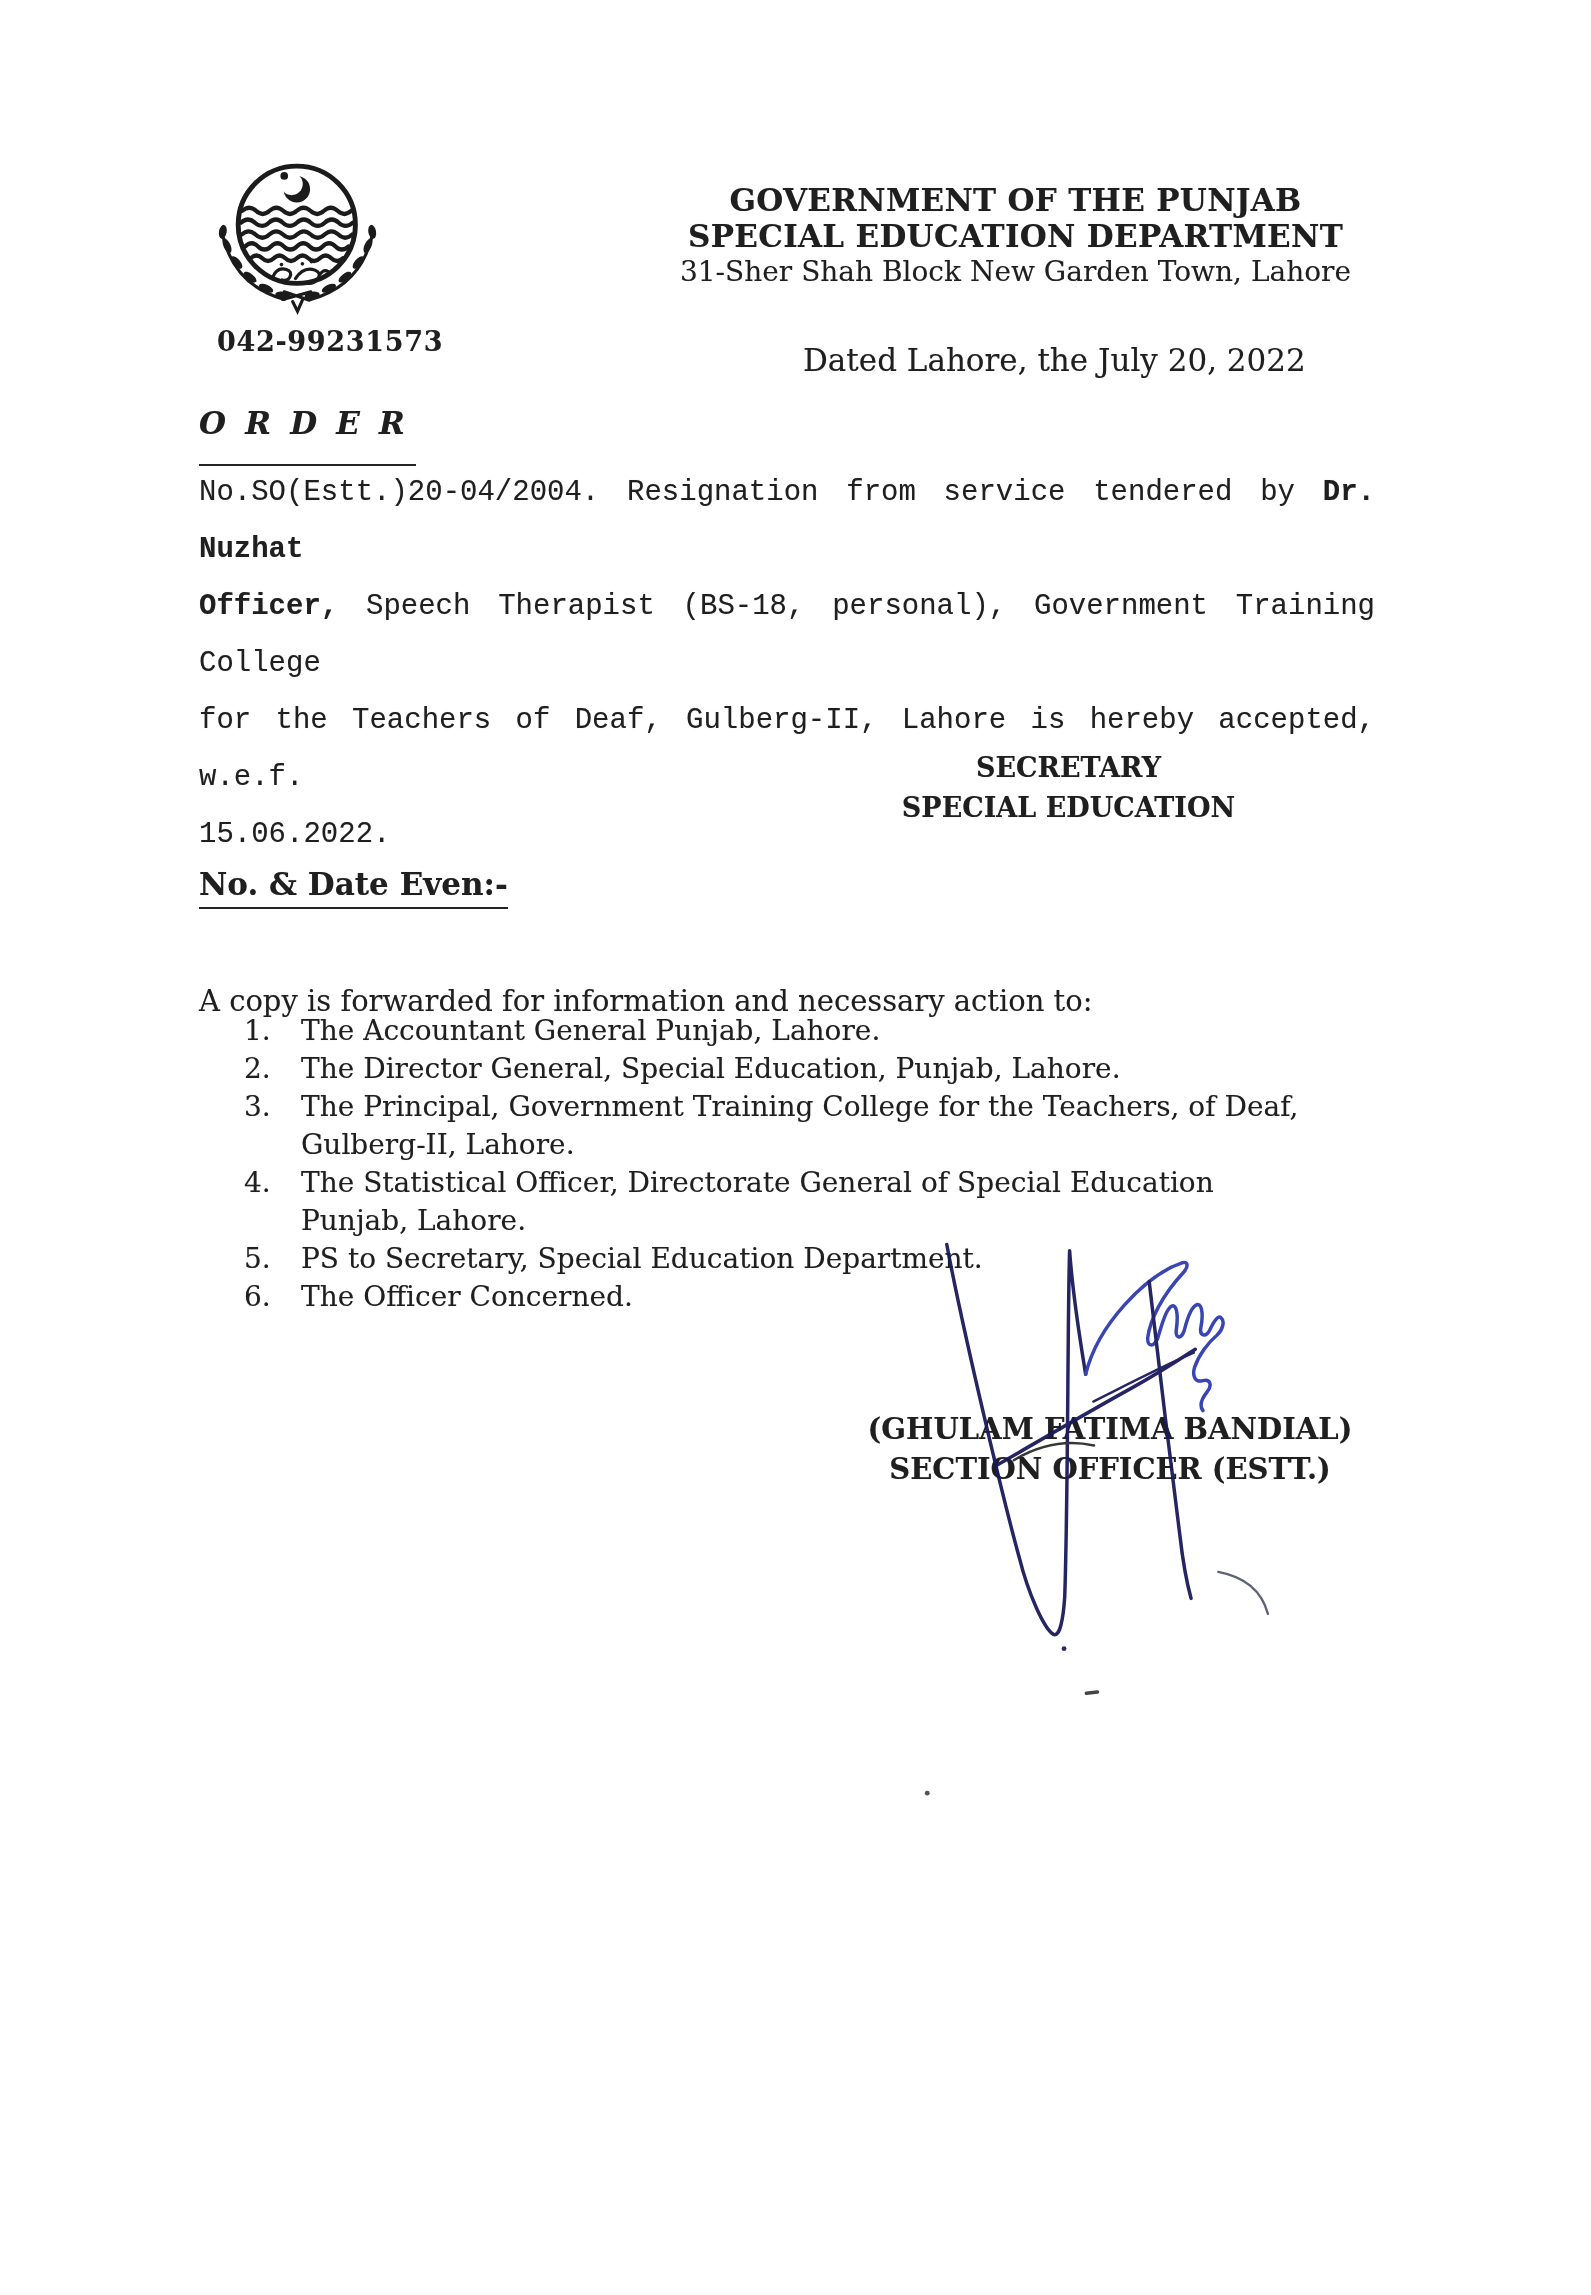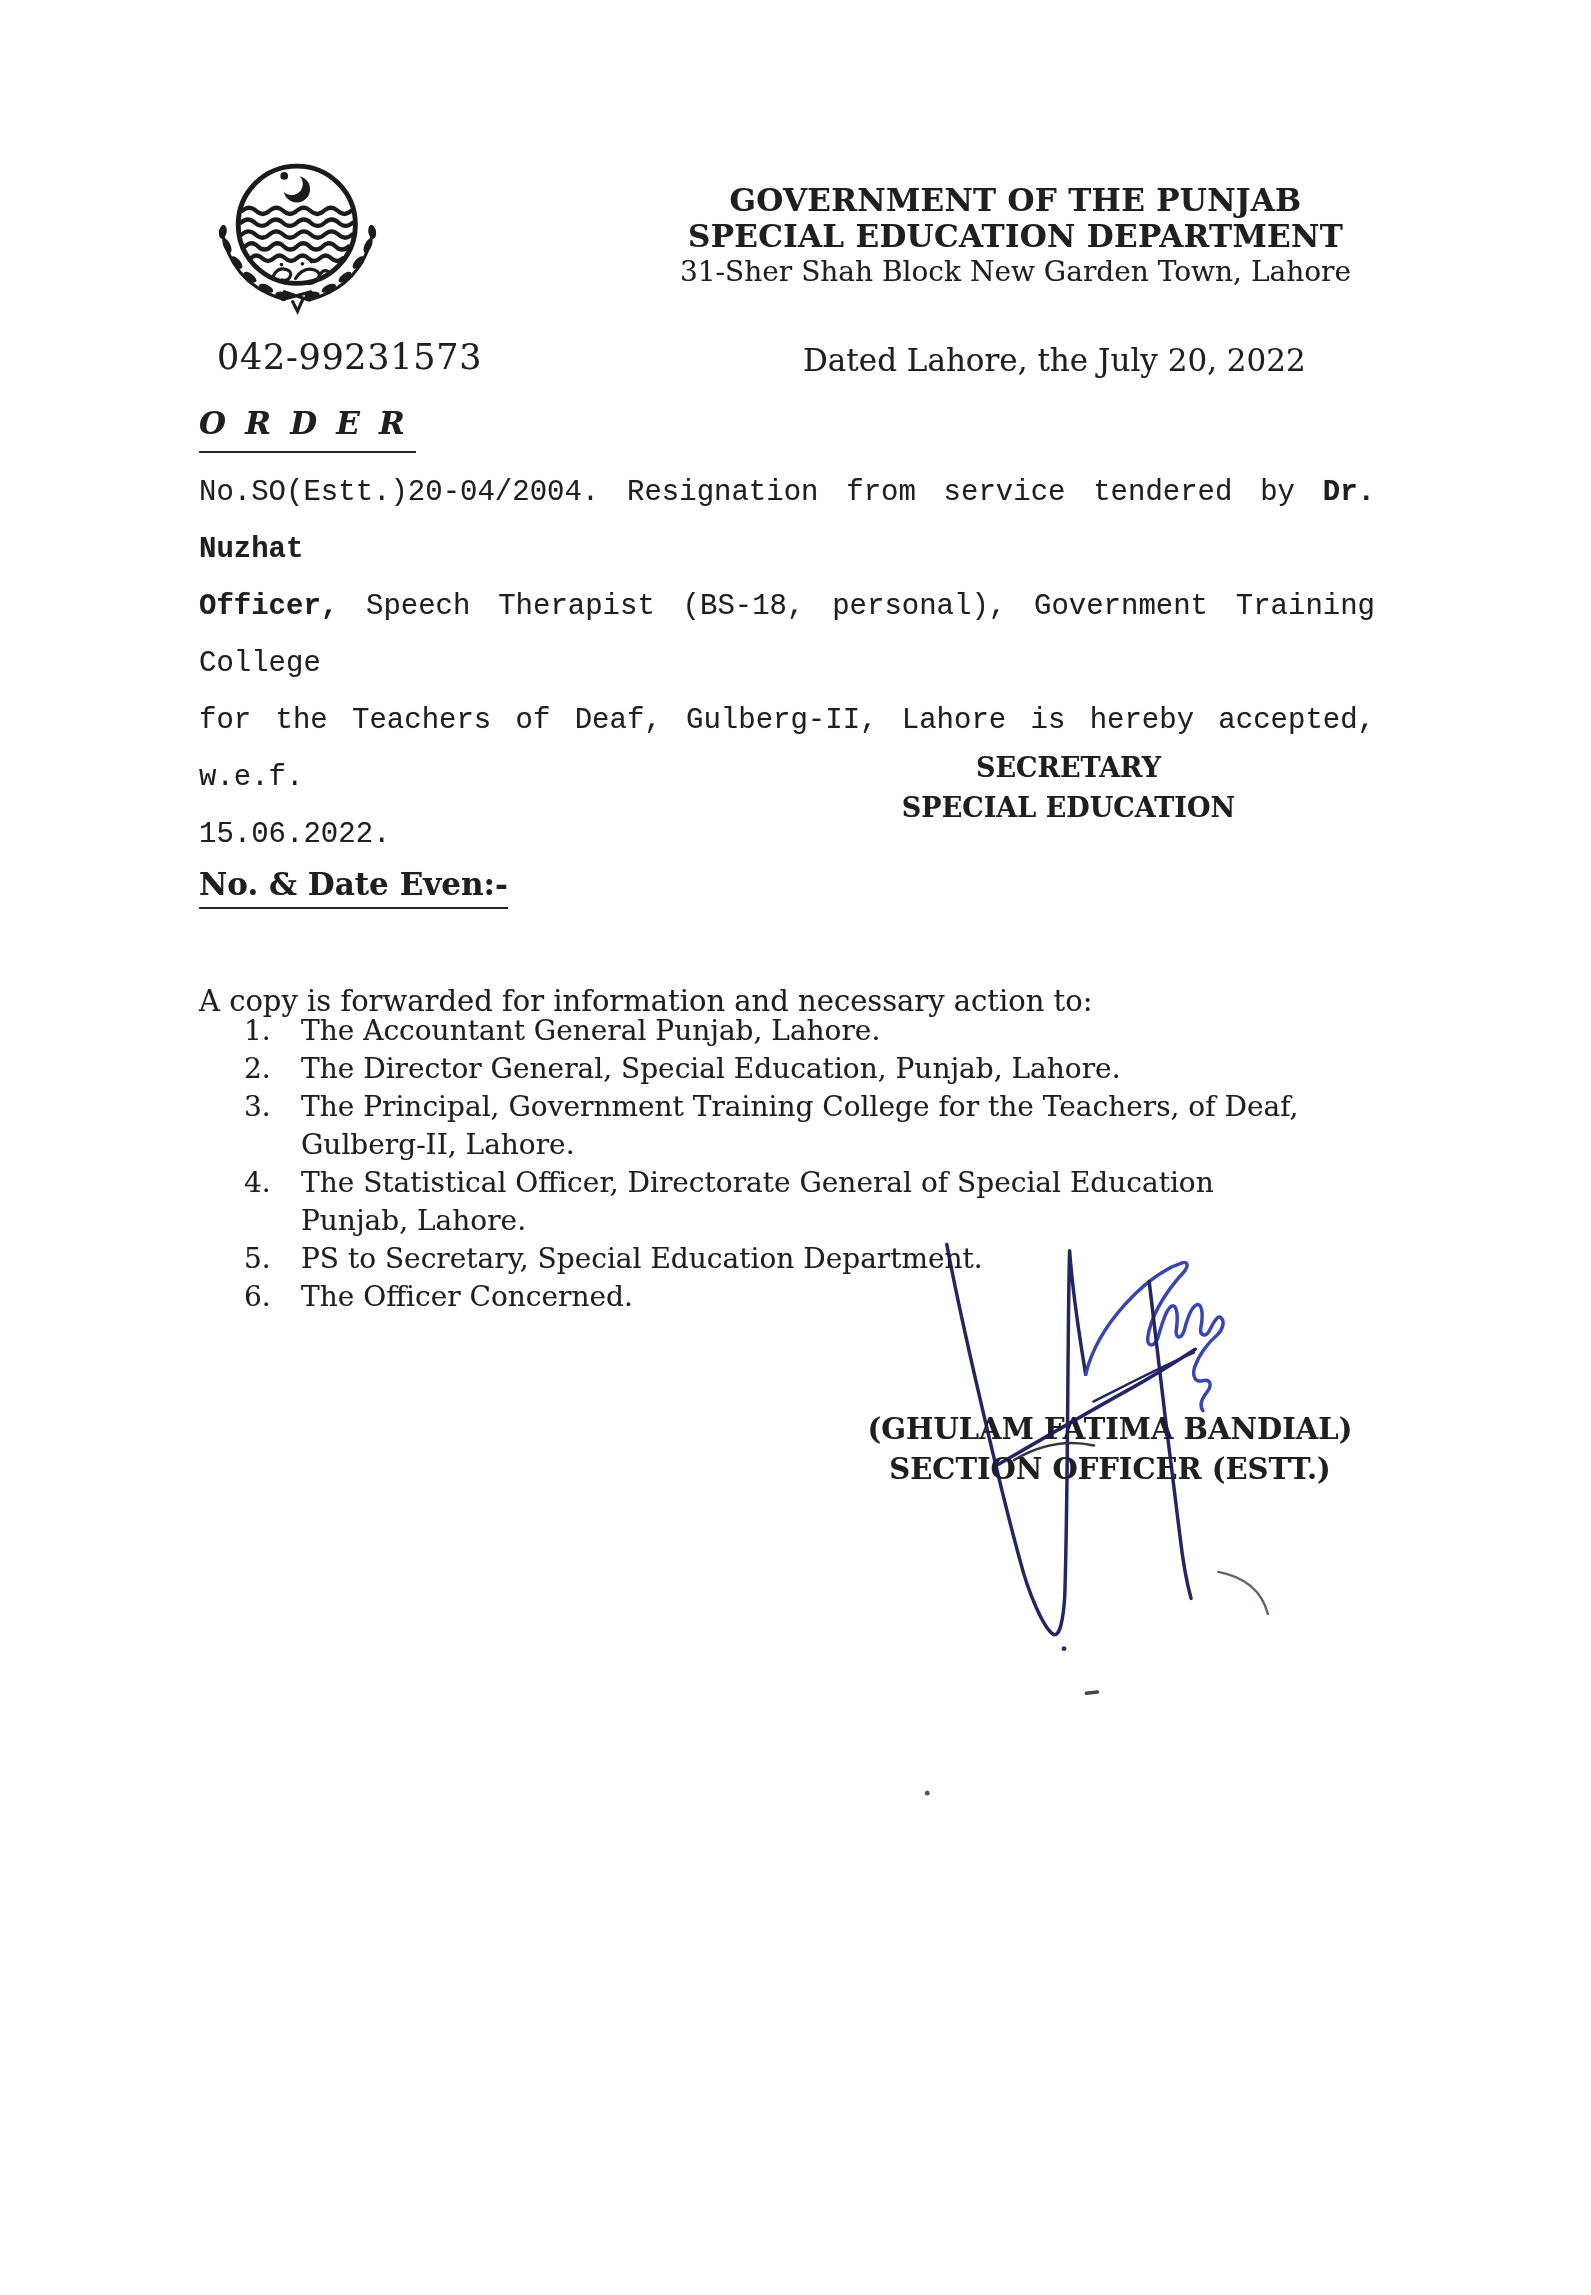--- a/index.html
+++ b/index.html
@@ -11,30 +11,30 @@
     color:#1f1f1f;
     overflow:hidden;
     text-shadow:0 0 0.7px rgba(30,30,30,0.35);
   }
   .abs { position:absolute; }
 
   
   .org-block { left:579px; top:182px; width:873px; text-align:center; }
   .org1, .org2 { font-size:31px; font-weight:700; line-height:36px; letter-spacing:0.3px; }
   .addr { font-size:28px; font-weight:400; line-height:35px; }
-  .phone { left:217px; top:337px; font-size:35px; font-weight:400; letter-spacing:0.7px; }
+  .phone { left:217px; top:326px; font-size:27px; font-weight:700; letter-spacing:0.7px; }
   .dateline { left:803px; top:342px; font-size:31px; }
 
   
   .order-head {
     left:199px; top:405px;
     font-size:31px; font-weight:700; font-style:italic;
     letter-spacing:4.2px;
     border-bottom:2.8px solid #242424;
-    padding:0 7px 10px 0;
+    padding:0 7px 23px 0;
   }
   .order-body { left:199px; top:464px; width:1176px; font-size:29px; line-height:57px;font-family:Liberation Mono, monospace; }
   .jline { text-align:justify; text-align-last:justify; }
   .jline.last { text-align-last:left; }
   .order-body b { font-weight:700; }
 
   
   .secretary { left:789px; top:748px; width:559px; text-align:center;
                font-size:27px; font-weight:700; line-height:40px; }
 

